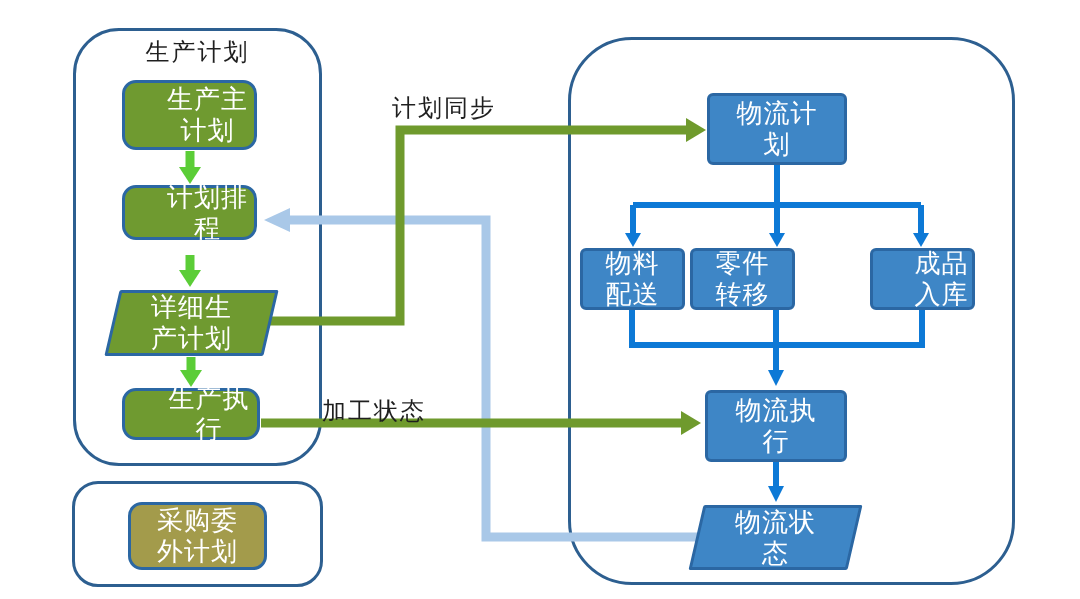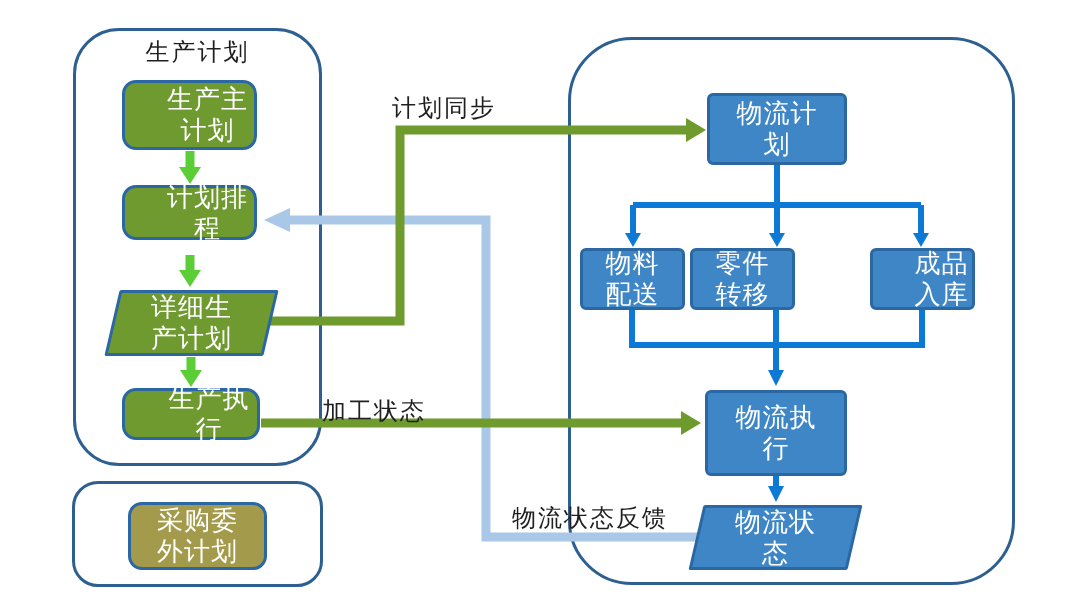--- a/index.html
+++ b/index.html
@@ -39,21 +39,21 @@
   .node.para .inner{transform:skewX(13deg);}
   #n-master{left:122px;top:80px;width:135px;height:70px;}
   #n-sched{left:122px;top:185px;width:135px;height:55px;}
   #n-detail{left:112px;top:290px;width:159px;height:66px;background:var(--green-node);border:3px solid var(--node-border);}
   #n-exec{left:122px;top:388px;width:138px;height:52px;}
   #n-procure{left:128px;top:502px;width:139px;height:68px;}
   #n-logplan{left:707px;top:93px;width:140px;height:72px;}
   #n-material{left:580px;top:248px;width:105px;height:62px;}
   #n-part{left:690px;top:248px;width:105px;height:62px;}
   #n-finished{left:870px;top:248px;width:105px;height:62px;padding-left:38px;}
-  #n-logexec{left:705px;top:390px;width:142px;height:86px;}
+  #n-logexec{left:705px;top:390px;width:142px;height:72px;}
   #n-logstatus{left:696px;top:505px;width:159px;height:65px;background:var(--blue-node);border:3px solid var(--node-border);}
   .edge-label{
     position:absolute;color:var(--label-text);font-size:24px;z-index:4;letter-spacing:2px;white-space:nowrap;
   }
   #l-sync{left:392px;top:92px;}
   #l-process{left:322px;top:395px;}
   #l-feedback{left:512px;top:502px;}
   .wire-lb{stroke:var(--light-blue-arrow);stroke-width:9;fill:none;}
   .head-lb{fill:var(--light-blue-arrow);}
   .wire-g{stroke:var(--green-arrow);stroke-width:9;fill:none;}
@@ -150,15 +150,14 @@
 入库</div>
   <div class="node blue" id="n-logexec">物流执
 行</div>
   <div class="node para" id="n-logstatus">
     <span class="inner">物流状
 态</span>
   </div>
 
   <div class="edge-label" id="l-sync">计划同步</div>
   <div class="edge-label" id="l-process">加工状态</div>
-  <div class="edge-label" id="l-feedback">物流状态反馈</div>
 
 </div>
 
 </body></html>

